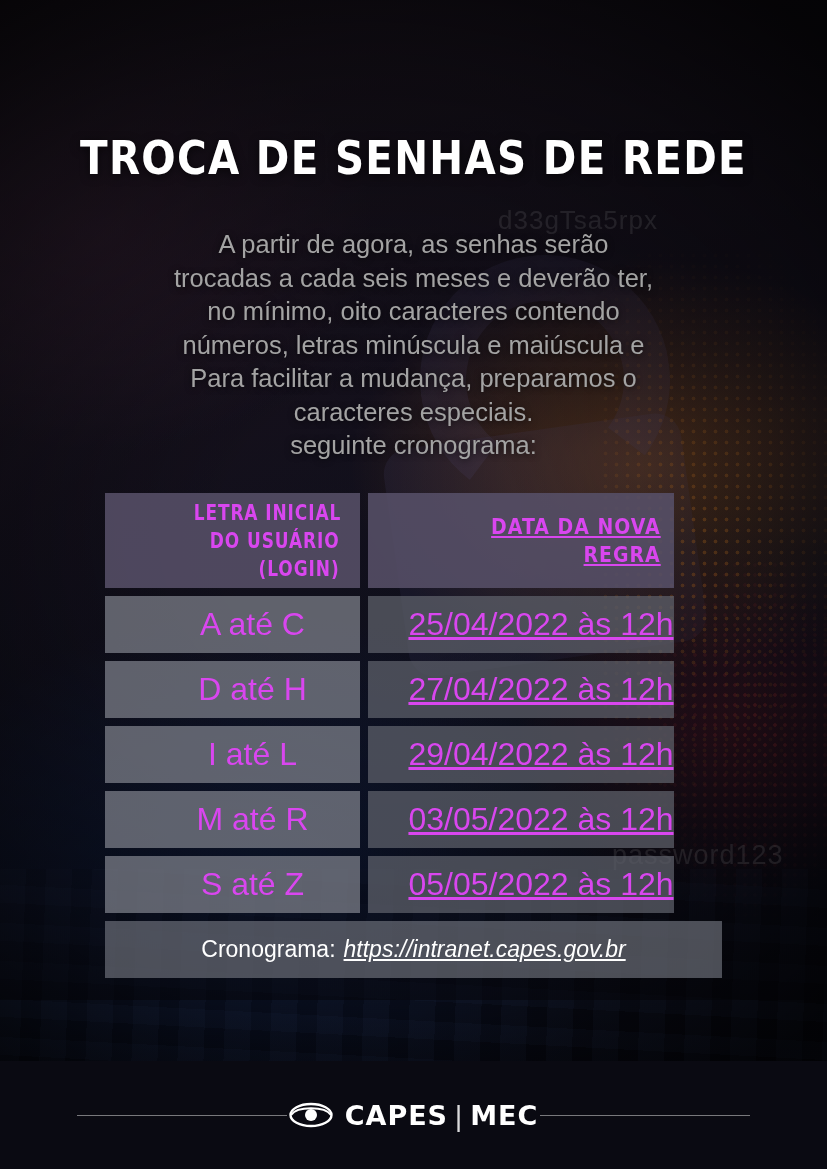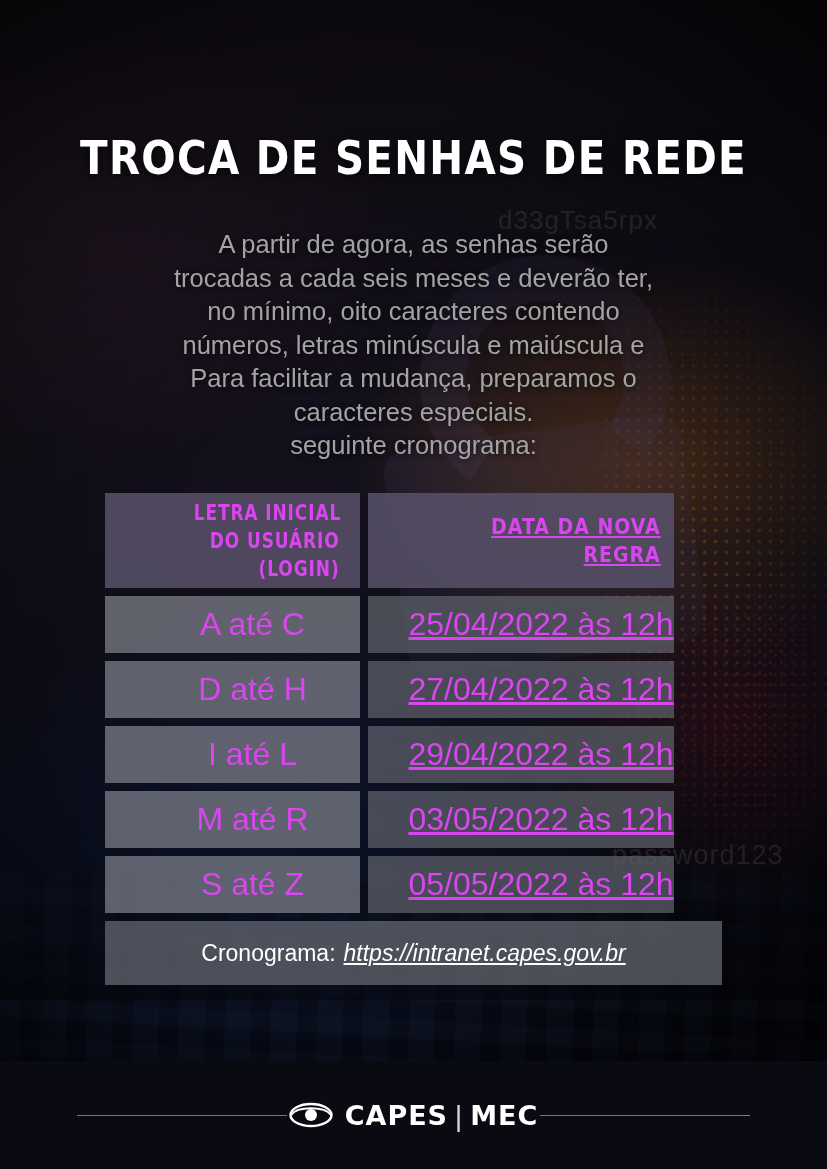--- a/index.html
+++ b/index.html
@@ -145,21 +145,21 @@
     font-size: 32px;
     font-weight: normal;
   }
   .data .cell-left { background: rgba(128,130,140,0.72); }
   .data .cell-right { background: rgba(96,98,108,0.72); }
 
   .footer-row {
     display: flex; margin-top: 0px;
   }
   .footer-cell {
-    width: 617px; height: 64px;
+    width: 617px; height: 57px;
     background: rgba(120,122,132,0.62);
     display: flex; align-items: center; justify-content: center;
     color: #ffffff; font-size: 23px;
   }
   .footer-cell .link {
     color: #ffffff; font-style: italic; text-decoration: underline;
     margin-left: 8px;
   }
 
   

